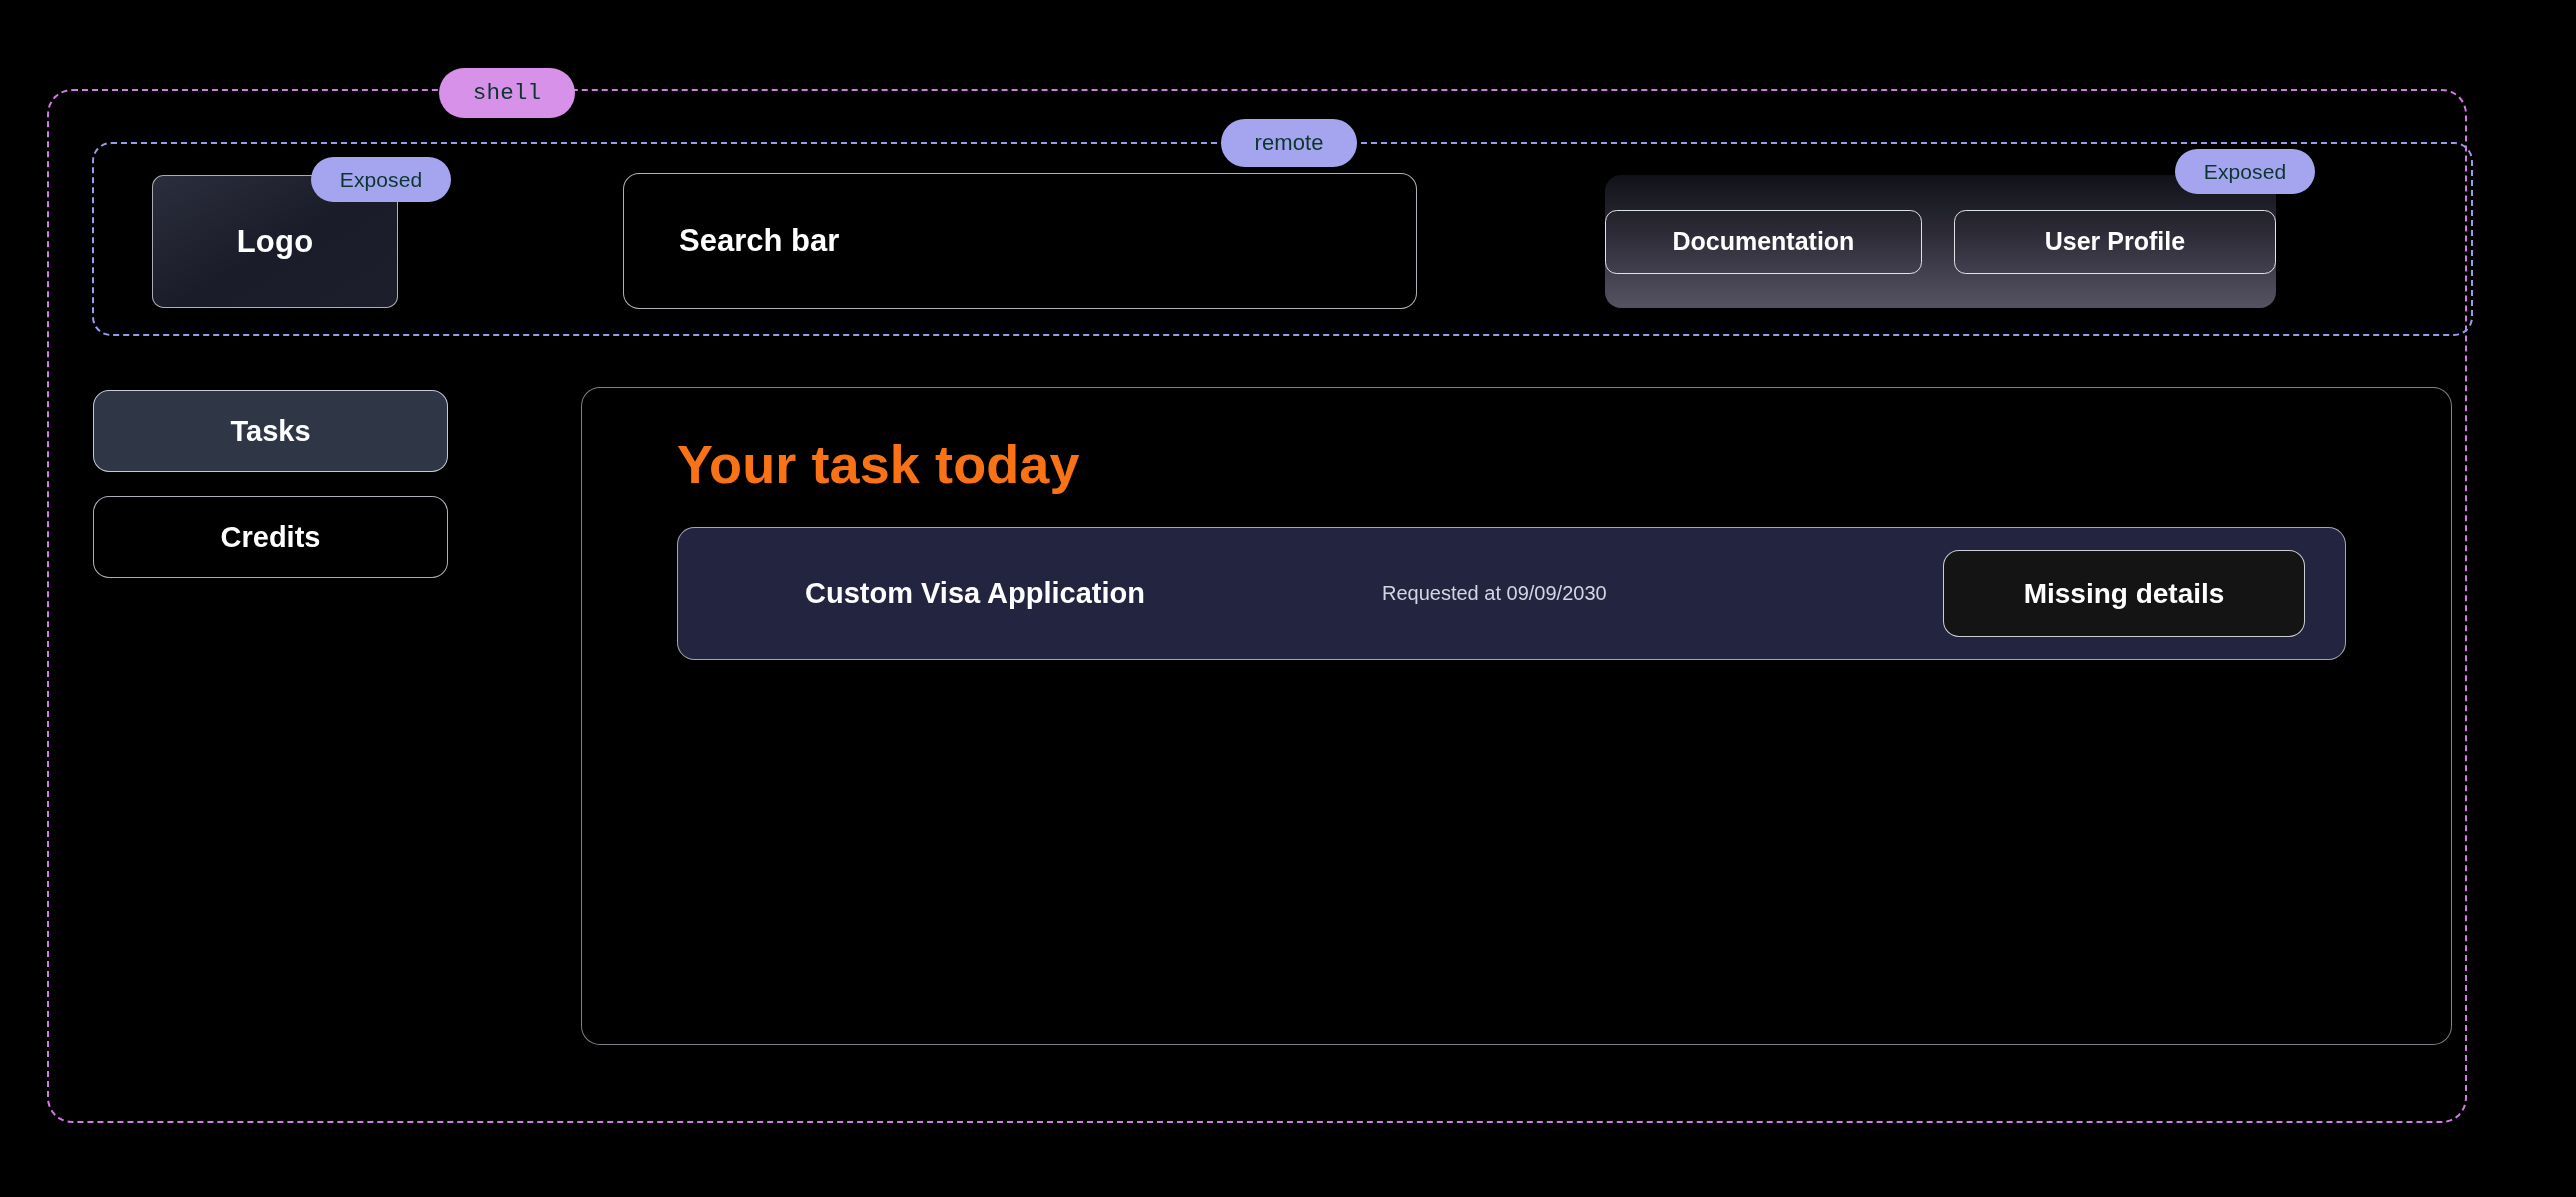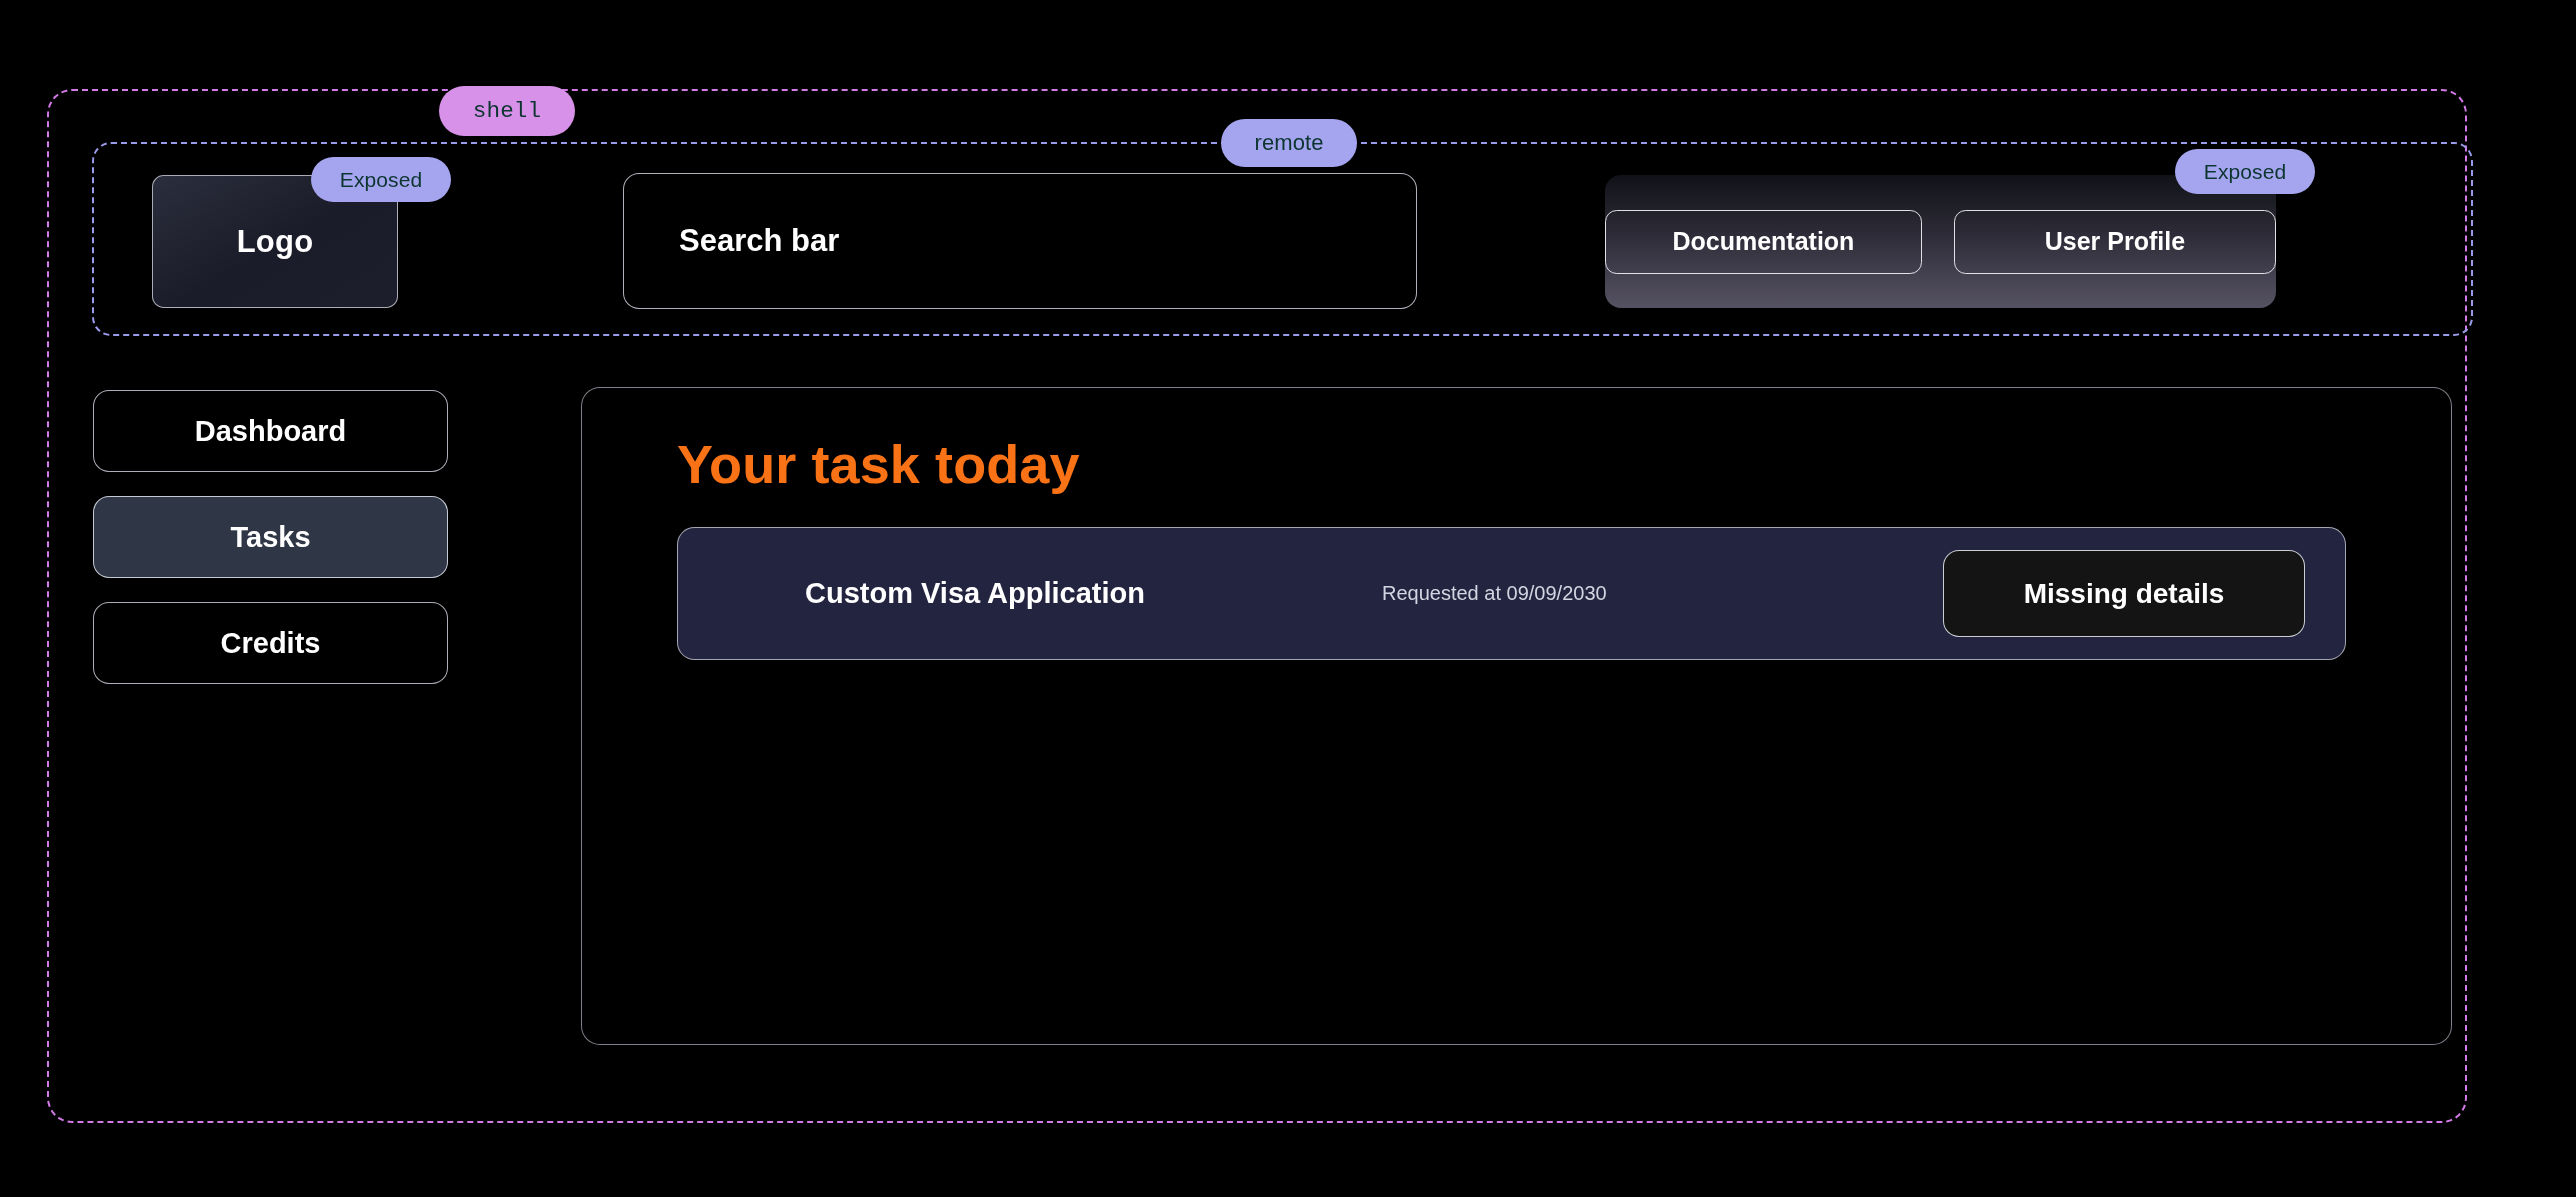--- a/index.html
+++ b/index.html
@@ -36,21 +36,21 @@
     justify-content: center;
     border-radius: 728px;
     color: #0c3530;
     font-size: 22px;
     letter-spacing: 0.1px;
     white-space: nowrap;
     z-index: 40;
   }
   .badge-shell {
     left: 439px;
-    top: 86px;
+    top: 68px;
     width: 136px;
     height: 50px;
     background: #d891e8;
     font-family: "Liberation Mono", monospace;
     font-size: 22.6px;
   }
   .badge-remote {
     left: 1221px;
     top: 119px;
     width: 136px;
@@ -285,23 +285,20 @@
   <span>remote</span>
 </div>
 <div class="badge badge-exposed-left">
   <span>Exposed</span>
 </div>
 <div class="badge badge-exposed-right">
   <span>Exposed</span>
 </div>
 
 <div class="sidebar">
-  <div class="nav-item">
-    <span>Dashboard</span>
-  </div>
   <div class="nav-item active">
     <span>Tasks</span>
   </div>
   <div class="nav-item">
     <span>Credits</span>
   </div>
 </div>
 
 <div class="main-panel">
   <div class="panel-title">Your task today</div>

